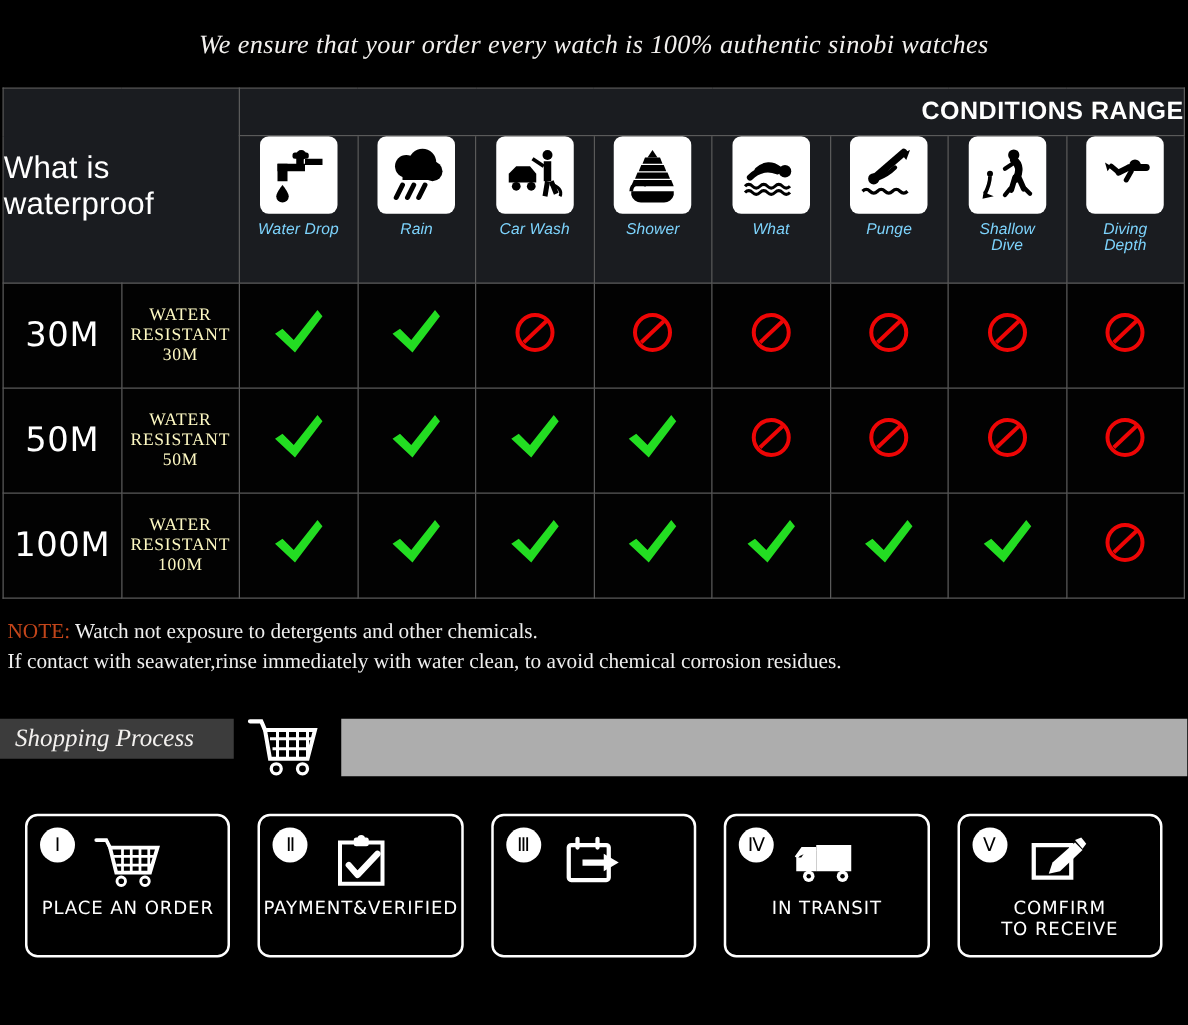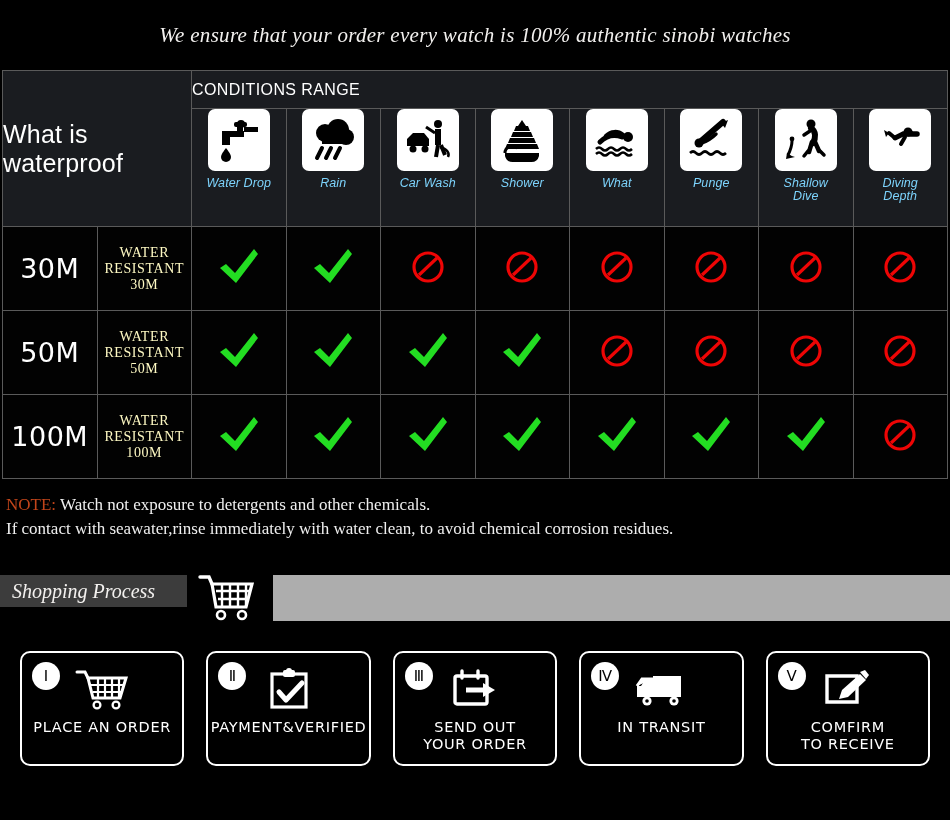--- a/index.html
+++ b/index.html
@@ -42,23 +42,23 @@
     font-size: 25px;
     font-weight: 400;
     text-align: left;
     padding-left: 16px;
     vertical-align: middle;
     letter-spacing: .2px;
   }
   .cond-head {
     background: #1a1c20 !important;
     color: #ffffff;
-    font-size: 16px;
-    font-weight: 400;
-    text-align: left;
+    font-size: 20px;
+    font-weight: 700;
+    text-align: right;
     height: 38px;
     letter-spacing: .4px;
   }
   .icon-head {
     background: #1a1c20 !important;
     height: 118px;
     text-align: center;
     vertical-align: top;
     padding-top: 8px;
   }
@@ -444,21 +444,20 @@
       <div class="step">
         <div class="badge">Ⅲ</div>
         <div class="step-icon">
           <svg width="50" height="44" viewBox="0 0 50 44">
      <rect x="5" y="8" width="32" height="28" rx="2" stroke="#fff" stroke-width="3.4" fill="none"></rect>
      <path d="M12 3 v7 M28 3 v7" stroke="#fff" stroke-width="3.4" stroke-linecap="round"></path>
      <path d="M16 22 h21" stroke="#fff" stroke-width="5"></path>
      <path d="M33 15 l12 7 l-12 7 z" fill="#fff"></path>
    </svg>
         </div>
-        <div class="step-label">SEND OUT<br>YOUR ORDER</div>
       </div>
       <div class="step">
         <div class="badge">Ⅳ</div>
         <div class="step-icon">
           <svg width="56" height="40" viewBox="0 0 56 40">
      <path d="M20 6 h28 v21 h-28 z" fill="#fff"></path>
      <path d="M4 16 h16 v11 h-16 z M8 16 l4 -6 h8 v6 z" fill="#fff"></path>
      <path d="M4 16 l5 -7 h11" stroke="#fff" stroke-width="3" fill="#fff"></path>
      <circle cx="14" cy="31" r="4.6" fill="#fff"></circle>
      <circle cx="14" cy="31" r="1.8" fill="#000"></circle>

